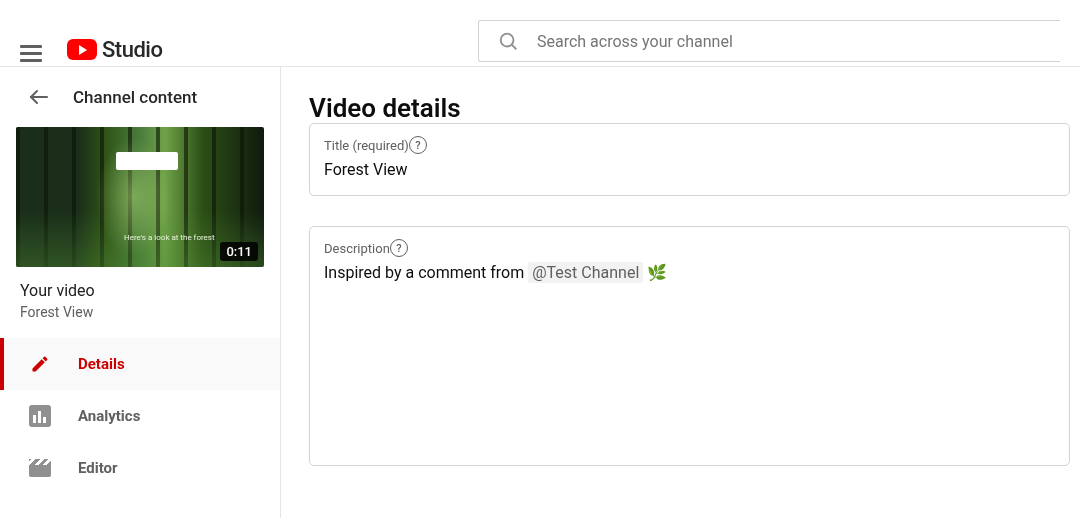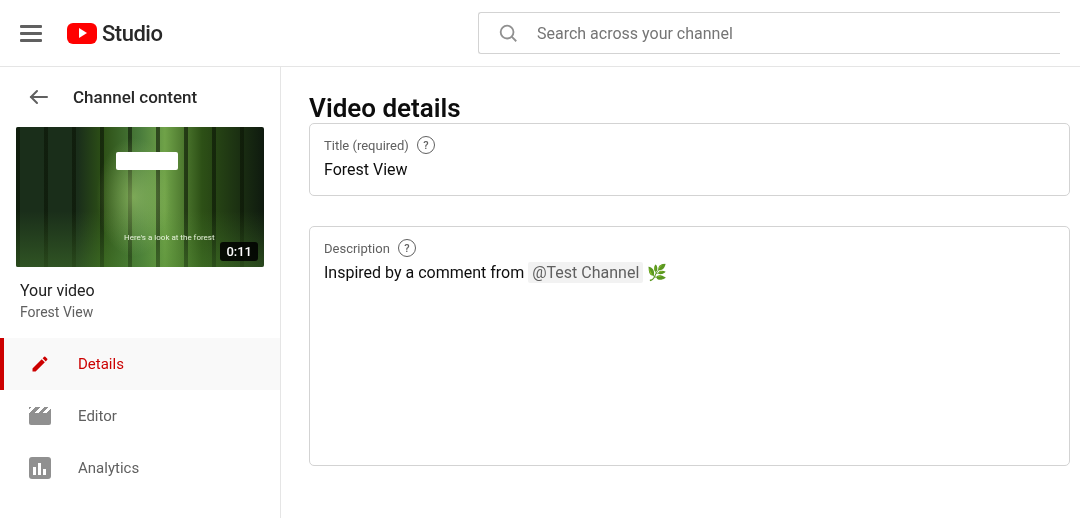--- a/index.html
+++ b/index.html
@@ -10,21 +10,21 @@
     }
     body {
       width: 1080px;
       height: 518px;
       background: #fff;
       overflow: hidden;
       position: relative;
     }
     .header {
       display: flex;
-      align-items: center;
+      align-items: flex-end;
       height: 67px;
       border-bottom: 1px solid #e5e5e5;
       padding: 4px 20px;
     }
     .hamburger {
       display: flex;
       flex-direction: column;
       gap: 4px;
       cursor: pointer;
       margin-right: 25px;
@@ -179,21 +179,21 @@
       font-size: 14px;
       color: #606060;
     }
     .menu-item {
       display: flex;
       align-items: center;
       height: 52px;
       padding: 0 28px;
       cursor: pointer;
       font-size: 15px;
-      font-weight: 400;
+      font-weight: 700;
       color: #606060;
     }
     .menu-item.active {
       background: #f9f9f9;
       color: #cc0000;
       border-left: 4px solid #cc0000;
       padding-left: 24px;
     }
     .menu-item .icon-box {
       width: 24px;
@@ -254,21 +254,20 @@
     .field {
       border: 1px solid #d3d3d3;
       border-radius: 5px;
       padding: 12px 14px 16px 14px;
       margin-bottom: 30px;
     }
     .field.desc { height: 240px; }
     .field-label {
       display: flex;
       align-items: center;
-      gap: 8px;
       font-size: 13px;
       color: #606060;
       margin-bottom: 6px;
     }
     .help-circle {
       width: 18px;
       height: 18px;
       border: 1.5px solid #606060;
       border-radius: 50%;
       display: inline-flex;
@@ -335,41 +334,41 @@
       <div class="ym-sub">Forest View</div>
     </div>
 
     <div class="menu-item active">
       <div class="icon-box">
         <svg width="20" height="20" viewBox="0 0 24 24" fill="currentColor">
             <path d="M3 17.25V21h3.75L17.81 9.94l-3.75-3.75L3 17.25zM20.71 7.04a1 1 0 0 0 0-1.41l-2.34-2.34a1 1 0 0 0-1.41 0l-1.83 1.83 3.75 3.75 1.83-1.83z"></path>
           </svg>
       </div>
       <span>Details</span>
-    </div>
-
-    <div class="menu-item">
-      <div class="icon-box">
-        <div class="clapper"></div>
-      </div>
-      <span>Editor</span>
     </div>
 
     <div class="menu-item">
       <div class="icon-box">
         <div class="icon-square">
             <div class="bars">
               <span></span>
               <span></span>
               <span></span>
             </div>
           </div>
       </div>
       <span>Analytics</span>
     </div>
+
+    <div class="menu-item">
+      <div class="icon-box">
+        <div class="clapper"></div>
+      </div>
+      <span>Editor</span>
+    </div>
   </div>
 
   <div class="main">
     <h1 class="page-heading">Video details</h1>
 
     <div class="field">
       <div class="field-label">
         <span>Title (required)</span>
         <span class="help-circle">?</span>
       </div>

